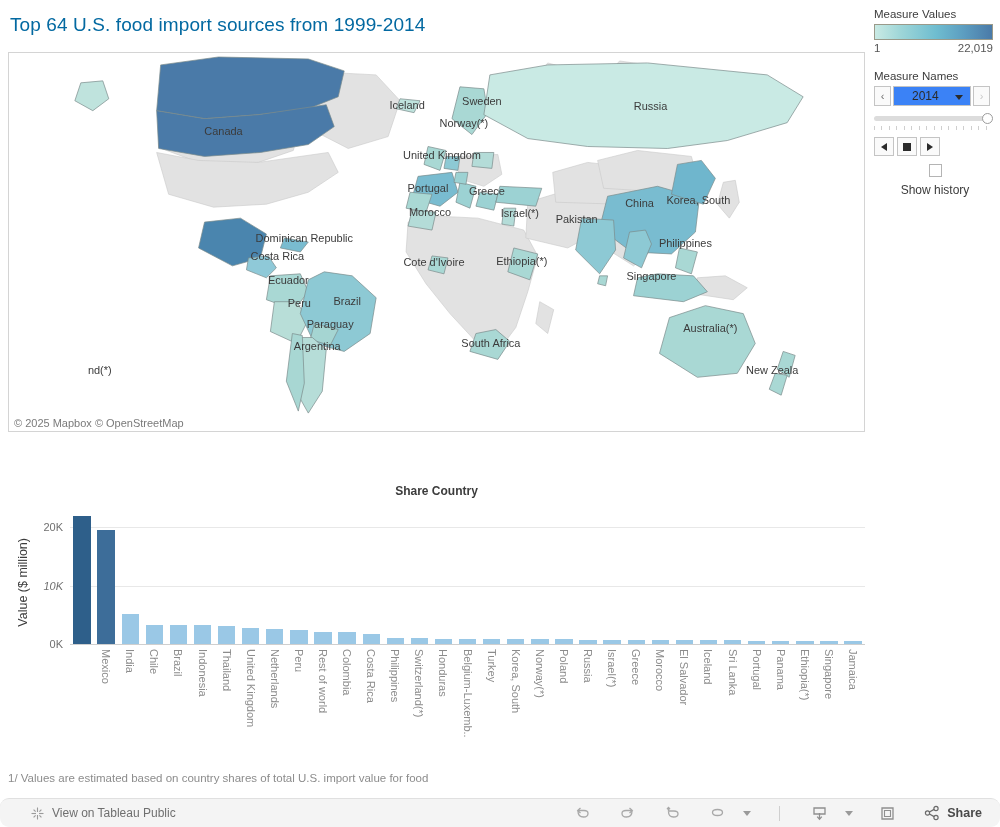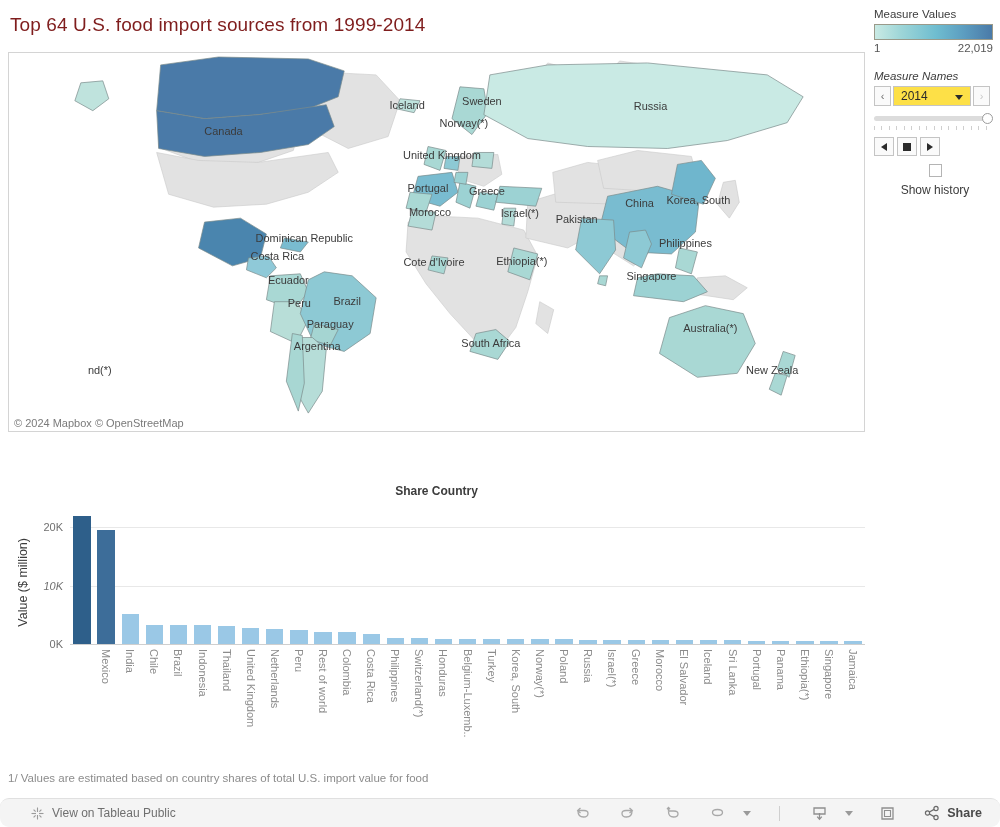--- a/index.html
+++ b/index.html
@@ -10,21 +10,21 @@
     background: #ffffff;
     font-family: "Liberation Sans", sans-serif;
     color: #333333;
     overflow: hidden;
   }
   #app { position: relative; width: 1000px; height: 827px; }
 
   
   .title {
     position: absolute; left: 10px; top: 14px;
-    font-size: 19px; font-weight: 400; color: #7f1d1d;
+    font-size: 19px; font-weight: 400; color: #0369a1;
     letter-spacing: .1px; white-space: nowrap;
   }
 
   
   .map-panel {
     position: absolute; left: 8px; top: 52px;
     width: 857px; height: 380px;
     border: 1px solid #d4d4d4; background: #ffffff;
     overflow: hidden;
   }
@@ -46,33 +46,33 @@
   }
   .gradient-bar {
     width: 119px; height: 16px;
     border: 1px solid #9a9a8a;
     background: linear-gradient(to right, #c9eae4 0%, #9ed6d8 22%, #6fbdd0 52%, #5c9dc0 76%, #4a7aa8 100%);
   }
   .gradient-scale {
     display: flex; justify-content: space-between;
     font-size: 11.5px; color: #555; margin-top: 2px; width: 119px;
   }
-  .legend-title2 { font-size: 11.5px; color: #3c3c3c; margin: 16px 0 4px 0; font-style: italic; }
+  .legend-title2 { font-size: 11.5px; color: #3c3c3c; margin: 16px 0 4px 0; }
 
   .yr-row { display: flex; align-items: center; gap: 2px; }
   .sq-btn {
     width: 17px; height: 20px; border: 1px solid #c4c4c4; background: #fafafa;
     display: flex; align-items: center; justify-content: center;
     font-size: 11px; color: #6f6f6f; cursor: pointer; user-select: none;
   }
   .sq-btn.disabled { color: #c8c8c8; }
   .yr-select {
     position: relative; width: 78px; height: 20px;
-    border: 1px solid #c4c4c4; background: #fde047;
-    display: flex; align-items: center; padding-left: 7px;
+    border: 1px solid #c4c4c4; background: #3b82f6;
+    display: flex; align-items: center; padding-left: 18px;
     font-size: 12px; color: #2b2b2b; cursor: pointer;
   }
   .caret {
     position: absolute; right: 7px; top: 8px;
     width: 0; height: 0; border-left: 4px solid transparent;
     border-right: 4px solid transparent; border-top: 5px solid #2b2b2b;
   }
   .slider-wrap { margin-top: 7px; width: 119px; position: relative; height: 11px; }
   .slider-track {
     position: absolute; left: 0; top: 3px; width: 111px; height: 5px;
@@ -311,21 +311,21 @@
         <text class="mlabel" x="322" y="276" text-anchor="middle">Paraguay</text>
         <text class="mlabel" x="309" y="299" text-anchor="middle">Argentina</text>
         <text class="mlabel" x="426" y="214" text-anchor="middle">Cote d'Ivoire</text>
         <text class="mlabel" x="514" y="213" text-anchor="middle">Ethiopia(*)</text>
         <text class="mlabel" x="483" y="296" text-anchor="middle">South Africa</text>
         <text class="mlabel" x="703" y="280" text-anchor="middle">Australia(*)</text>
         <text class="mlabel" x="765" y="323" text-anchor="middle">New Zeala</text>
         <text class="mlabel" x="91" y="323" text-anchor="middle">nd(*)</text>
       </g>
     </svg>
-    <div class="map-attr">© 2024 Mapbox © OpenStreetMap</div>
+    <div class="map-attr">© 2025 Mapbox © OpenStreetMap</div>
   </div>
 
   <div class="legend">
     <div class="legend-title">Measure Values</div>
     <div class="gradient-bar"></div>
     <div class="gradient-scale">
       <span>1</span>
       <span>22,019</span>
     </div>
 

